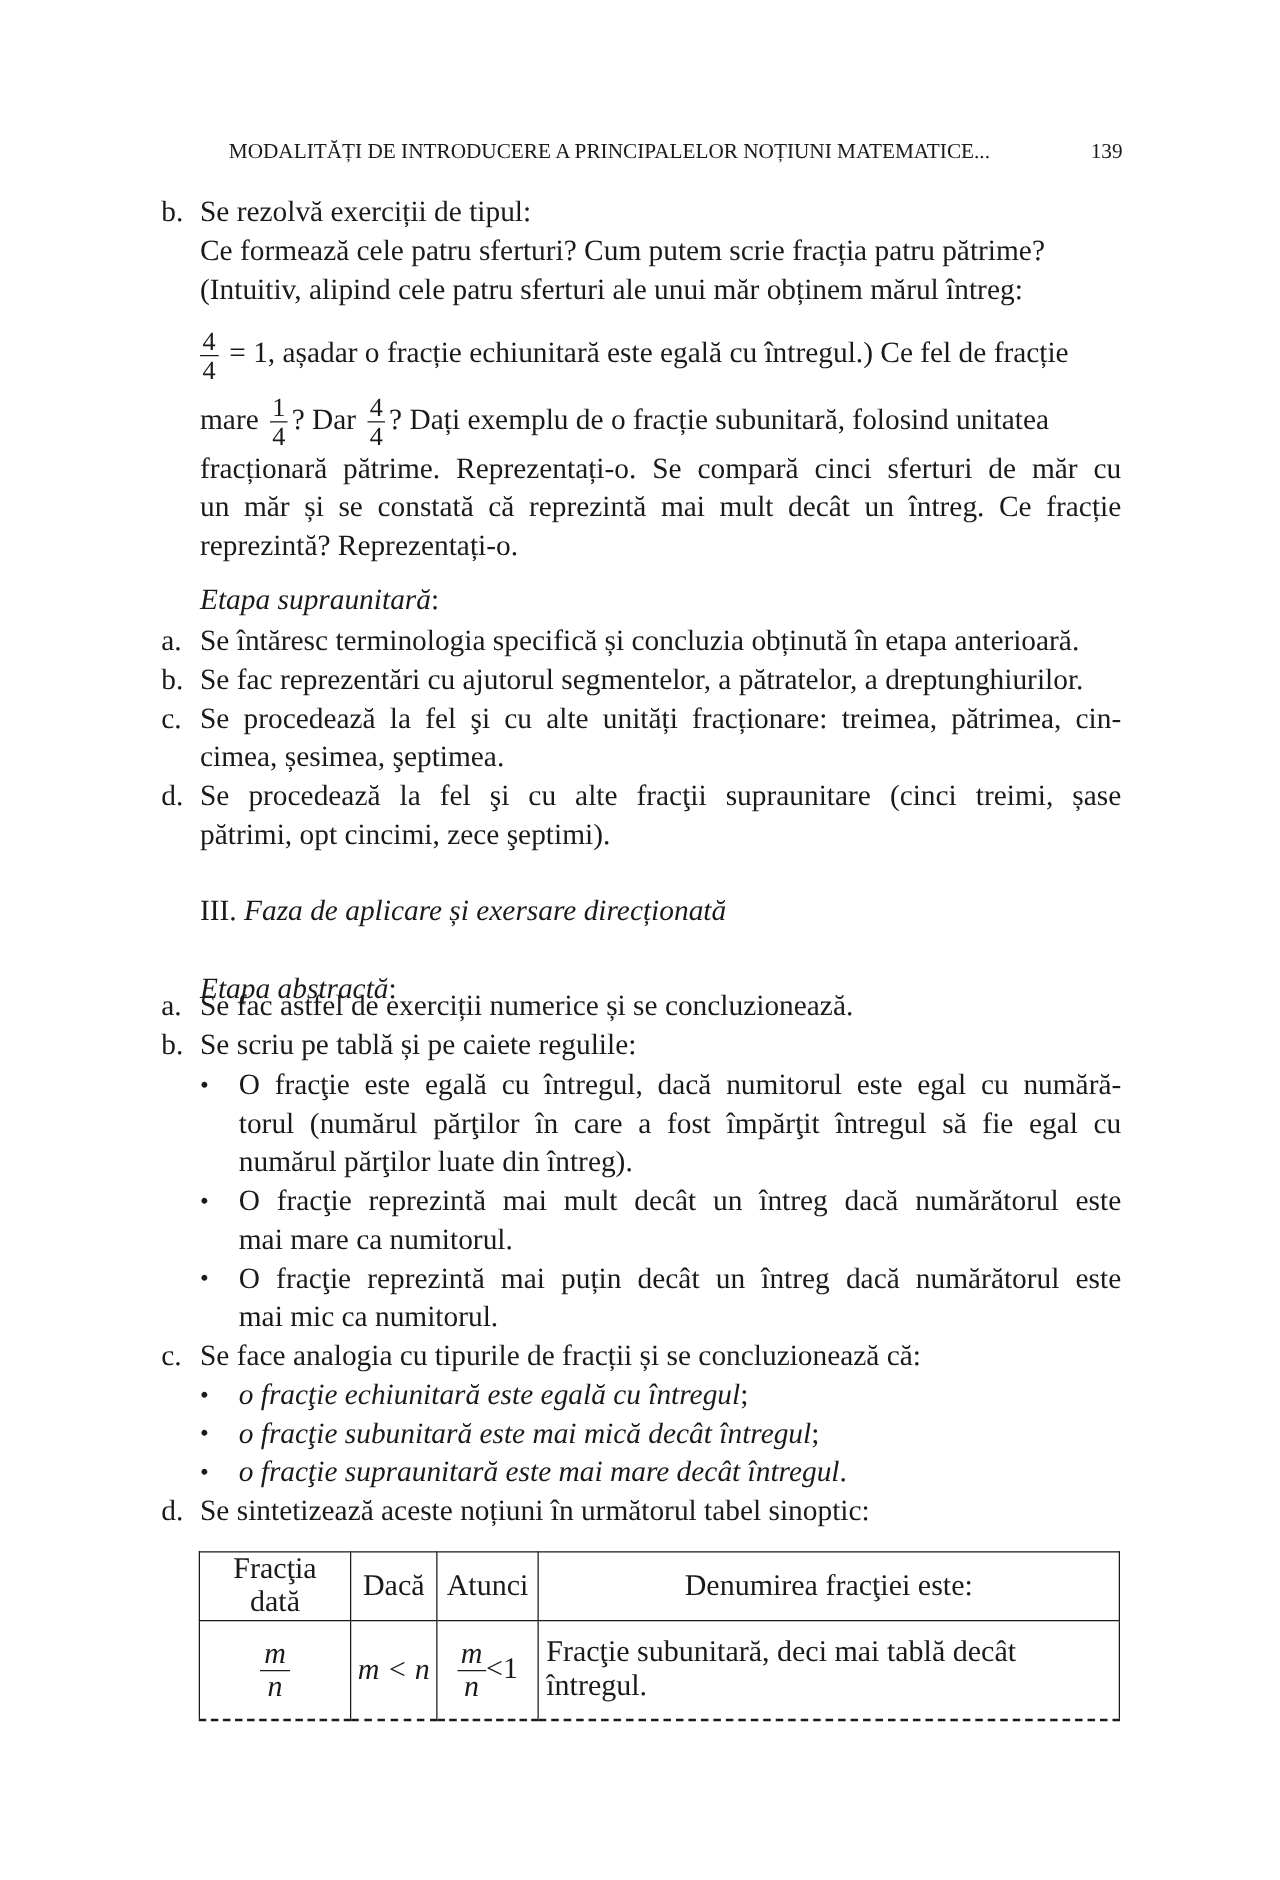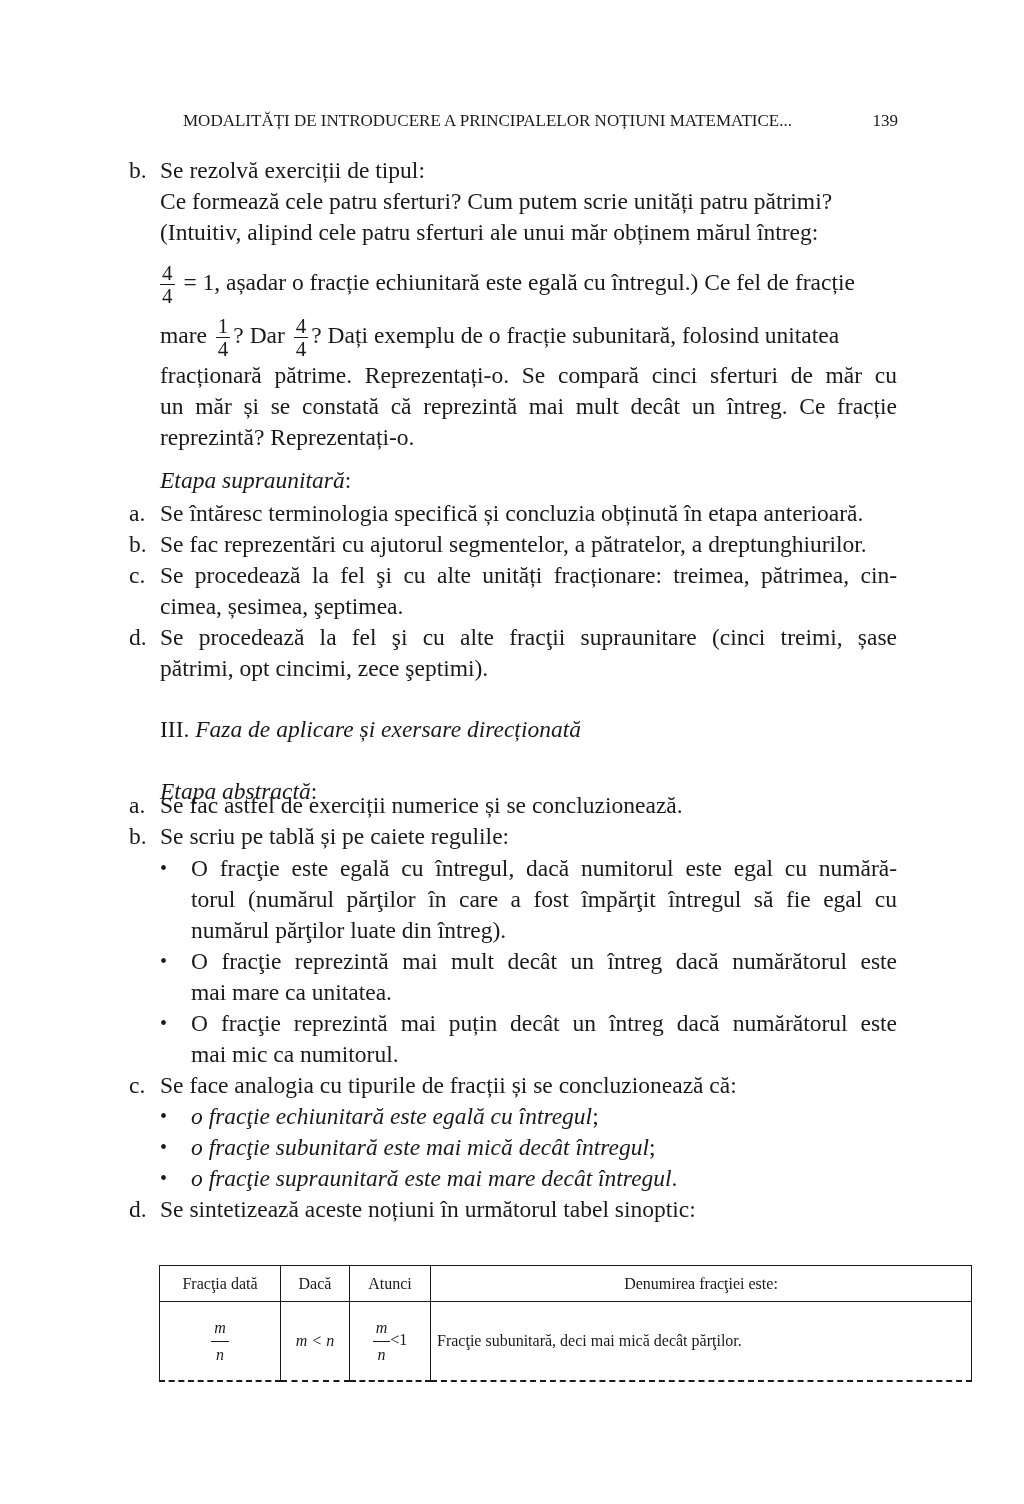--- a/index.html
+++ b/index.html
@@ -20,22 +20,22 @@
   .lbl { position: absolute; left: 129px; font-size: 23.5px; line-height: 30px; }
   .bul { position: absolute; left: 160px; font-size: 20px; line-height: 30px; }
   .it { font-style: italic; }
   .frac {
     display: inline-block; vertical-align: middle; text-align: center;
     font-size: 21px; line-height: 22px; margin: 0 3px;
   }
   .frac .num { display: block; border-bottom: 1.5px solid #1a1a1a; padding: 0 2px; }
   .frac .den { display: block; padding: 0 2px; }
   table.syn {
-    position: absolute; top: 1241px; left: 159px; width: 813px;
-    border-collapse: collapse; font-size: 16px; margin-top: 24px;
+    position: absolute; top: 1241px; left: 159px; width: 737px;
+    border-collapse: collapse; font-size: 24px;
   }
   table.syn th, table.syn td {
     border: 1.5px solid #1a1a1a; text-align: center; font-weight: normal; padding: 0 4px;
   }
   table.syn th { height: 35px; }
   table.syn td { height: 78px; border-bottom: 2px dashed #1a1a1a; }
   table.syn td.last { text-align: left; padding-left: 6px; }
   .tfrac { display: inline-block; vertical-align: middle; text-align: center; font-style: italic; line-height: 26px; }
   .tfrac .num { display: block; border-bottom: 1.5px solid #1a1a1a; padding: 0 3px; }
   .tfrac .den { display: block; padding: 0 3px; }
@@ -43,21 +43,21 @@
 </head>
 <body>
 
 <div class="header">
   <span>MODALITĂȚI DE INTRODUCERE A PRINCIPALELOR NOȚIUNI MATEMATICE...</span>
   <span>139</span>
 </div>
 
 <div class="lbl" style="top:155px;">b.</div>
 <div class="line" style="top:155px;left:160px;">Se rezolvă exerciții de tipul:</div>
-<div class="line" style="top:186px;left:160px;width:737px;">Ce formează cele patru sferturi? Cum putem scrie unități patru pătrimi?</div>
+<div class="line" style="top:186px;left:160px;width:737px;">Ce formează cele patru sferturi? Cum putem scrie fracția patru pătrime?</div>
 <div class="line" style="top:217px;left:160px;width:737px;">(Intuitiv, alipind cele patru sferturi ale unui măr obținem mărul întreg:</div>
 <div class="line" style="top:262px;left:160px;width:737px;">
   <span class="frac" style="margin-left:0;"><span class="num">4</span><span class="den">4</span></span>
   <span>= 1, așadar o fracție echiunitară este egală cu întregul.) Ce fel de fracție</span>
 </div>
 <div class="line" style="top:315px;left:160px;width:737px;">
   <span>mare</span>
   <span class="frac"><span class="num">1</span><span class="den">4</span></span><span>? Dar</span>
   <span class="frac"><span class="num">4</span><span class="den">4</span></span><span>? Dați exemplu de o fracție subunitară, folosind unitatea</span>
 </div>
@@ -91,21 +91,21 @@
 <div class="lbl" style="top:821px;">b.</div>
 <div class="line" style="top:821px;left:160px;">Se scriu pe tablă și pe caiete regulile:</div>
 
 <div class="bul" style="top:853px;">•</div>
 <div class="line just" style="top:853px;left:191px;width:706px;">O fracţie este egală cu întregul, dacă numitorul este egal cu numără-</div>
 <div class="line just" style="top:884px;left:191px;width:706px;">torul (numărul părţilor în care a fost împărţit întregul să fie egal cu</div>
 <div class="line" style="top:915px;left:191px;">numărul părţilor luate din întreg).</div>
 
 <div class="bul" style="top:946px;">•</div>
 <div class="line just" style="top:946px;left:191px;width:706px;">O fracţie reprezintă mai mult decât un întreg dacă numărătorul este</div>
-<div class="line" style="top:977px;left:191px;">mai mare ca unitatea.</div>
+<div class="line" style="top:977px;left:191px;">mai mare ca numitorul.</div>
 
 <div class="bul" style="top:1008px;">•</div>
 <div class="line just" style="top:1008px;left:191px;width:706px;">O fracţie reprezintă mai puțin decât un întreg dacă numărătorul este</div>
 <div class="line" style="top:1039px;left:191px;">mai mic ca numitorul.</div>
 
 <div class="lbl" style="top:1070px;">c.</div>
 <div class="line" style="top:1070px;left:160px;">Se face analogia cu tipurile de fracții și se concluzionează că:</div>
 
 <div class="bul" style="top:1101px;">•</div>
 <div class="line" style="top:1101px;left:191px;"><span class="it">o fracţie echiunitară este egală cu întregul</span><span>;</span></div>
@@ -128,16 +128,16 @@
     <th>Denumirea fracţiei este:</th>
   </tr>
   <tr>
     <td>
       <span class="tfrac"><span class="num">m</span><span class="den">n</span></span>
     </td>
     <td class="it">m &lt; n</td>
     <td>
       <span class="tfrac"><span class="num">m</span><span class="den">n</span></span><span>&lt;1</span>
     </td>
-    <td class="last">Fracţie subunitară, deci mai mică decât părţilor.</td>
+    <td class="last">Fracţie subunitară, deci mai tablă decât întregul.</td>
   </tr>
 </tbody>
   </table>
 
 </body></html>

